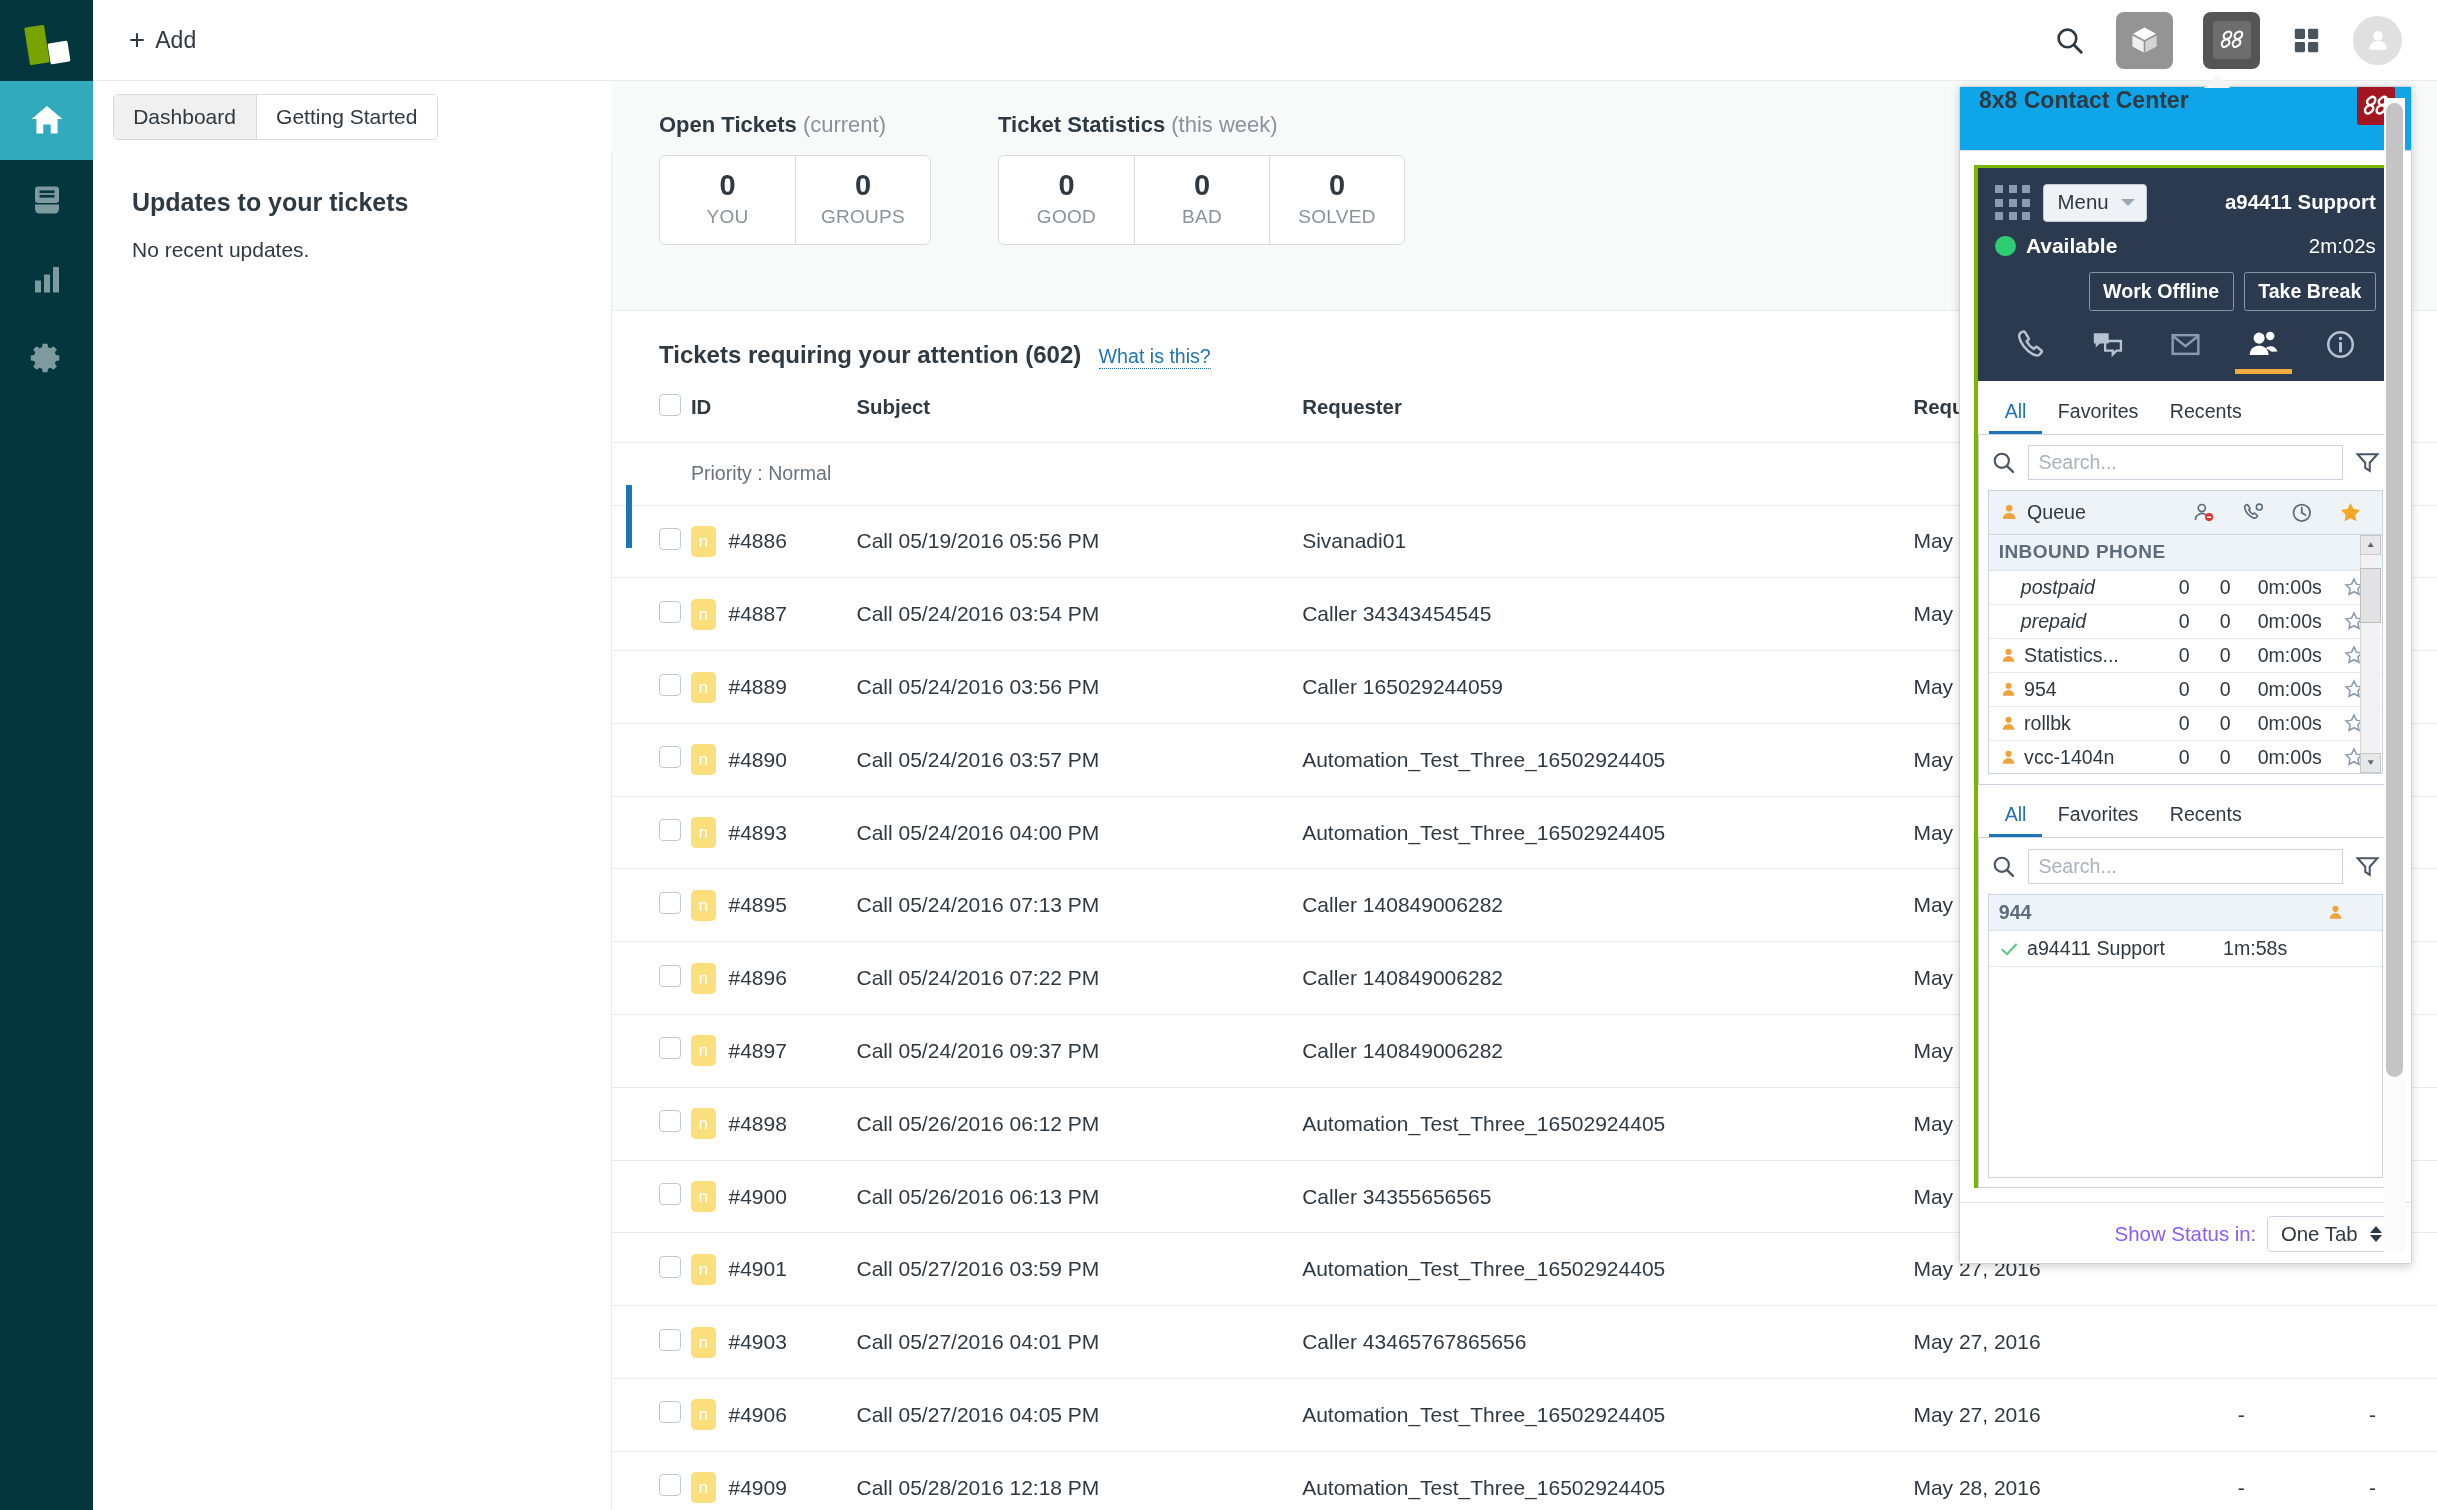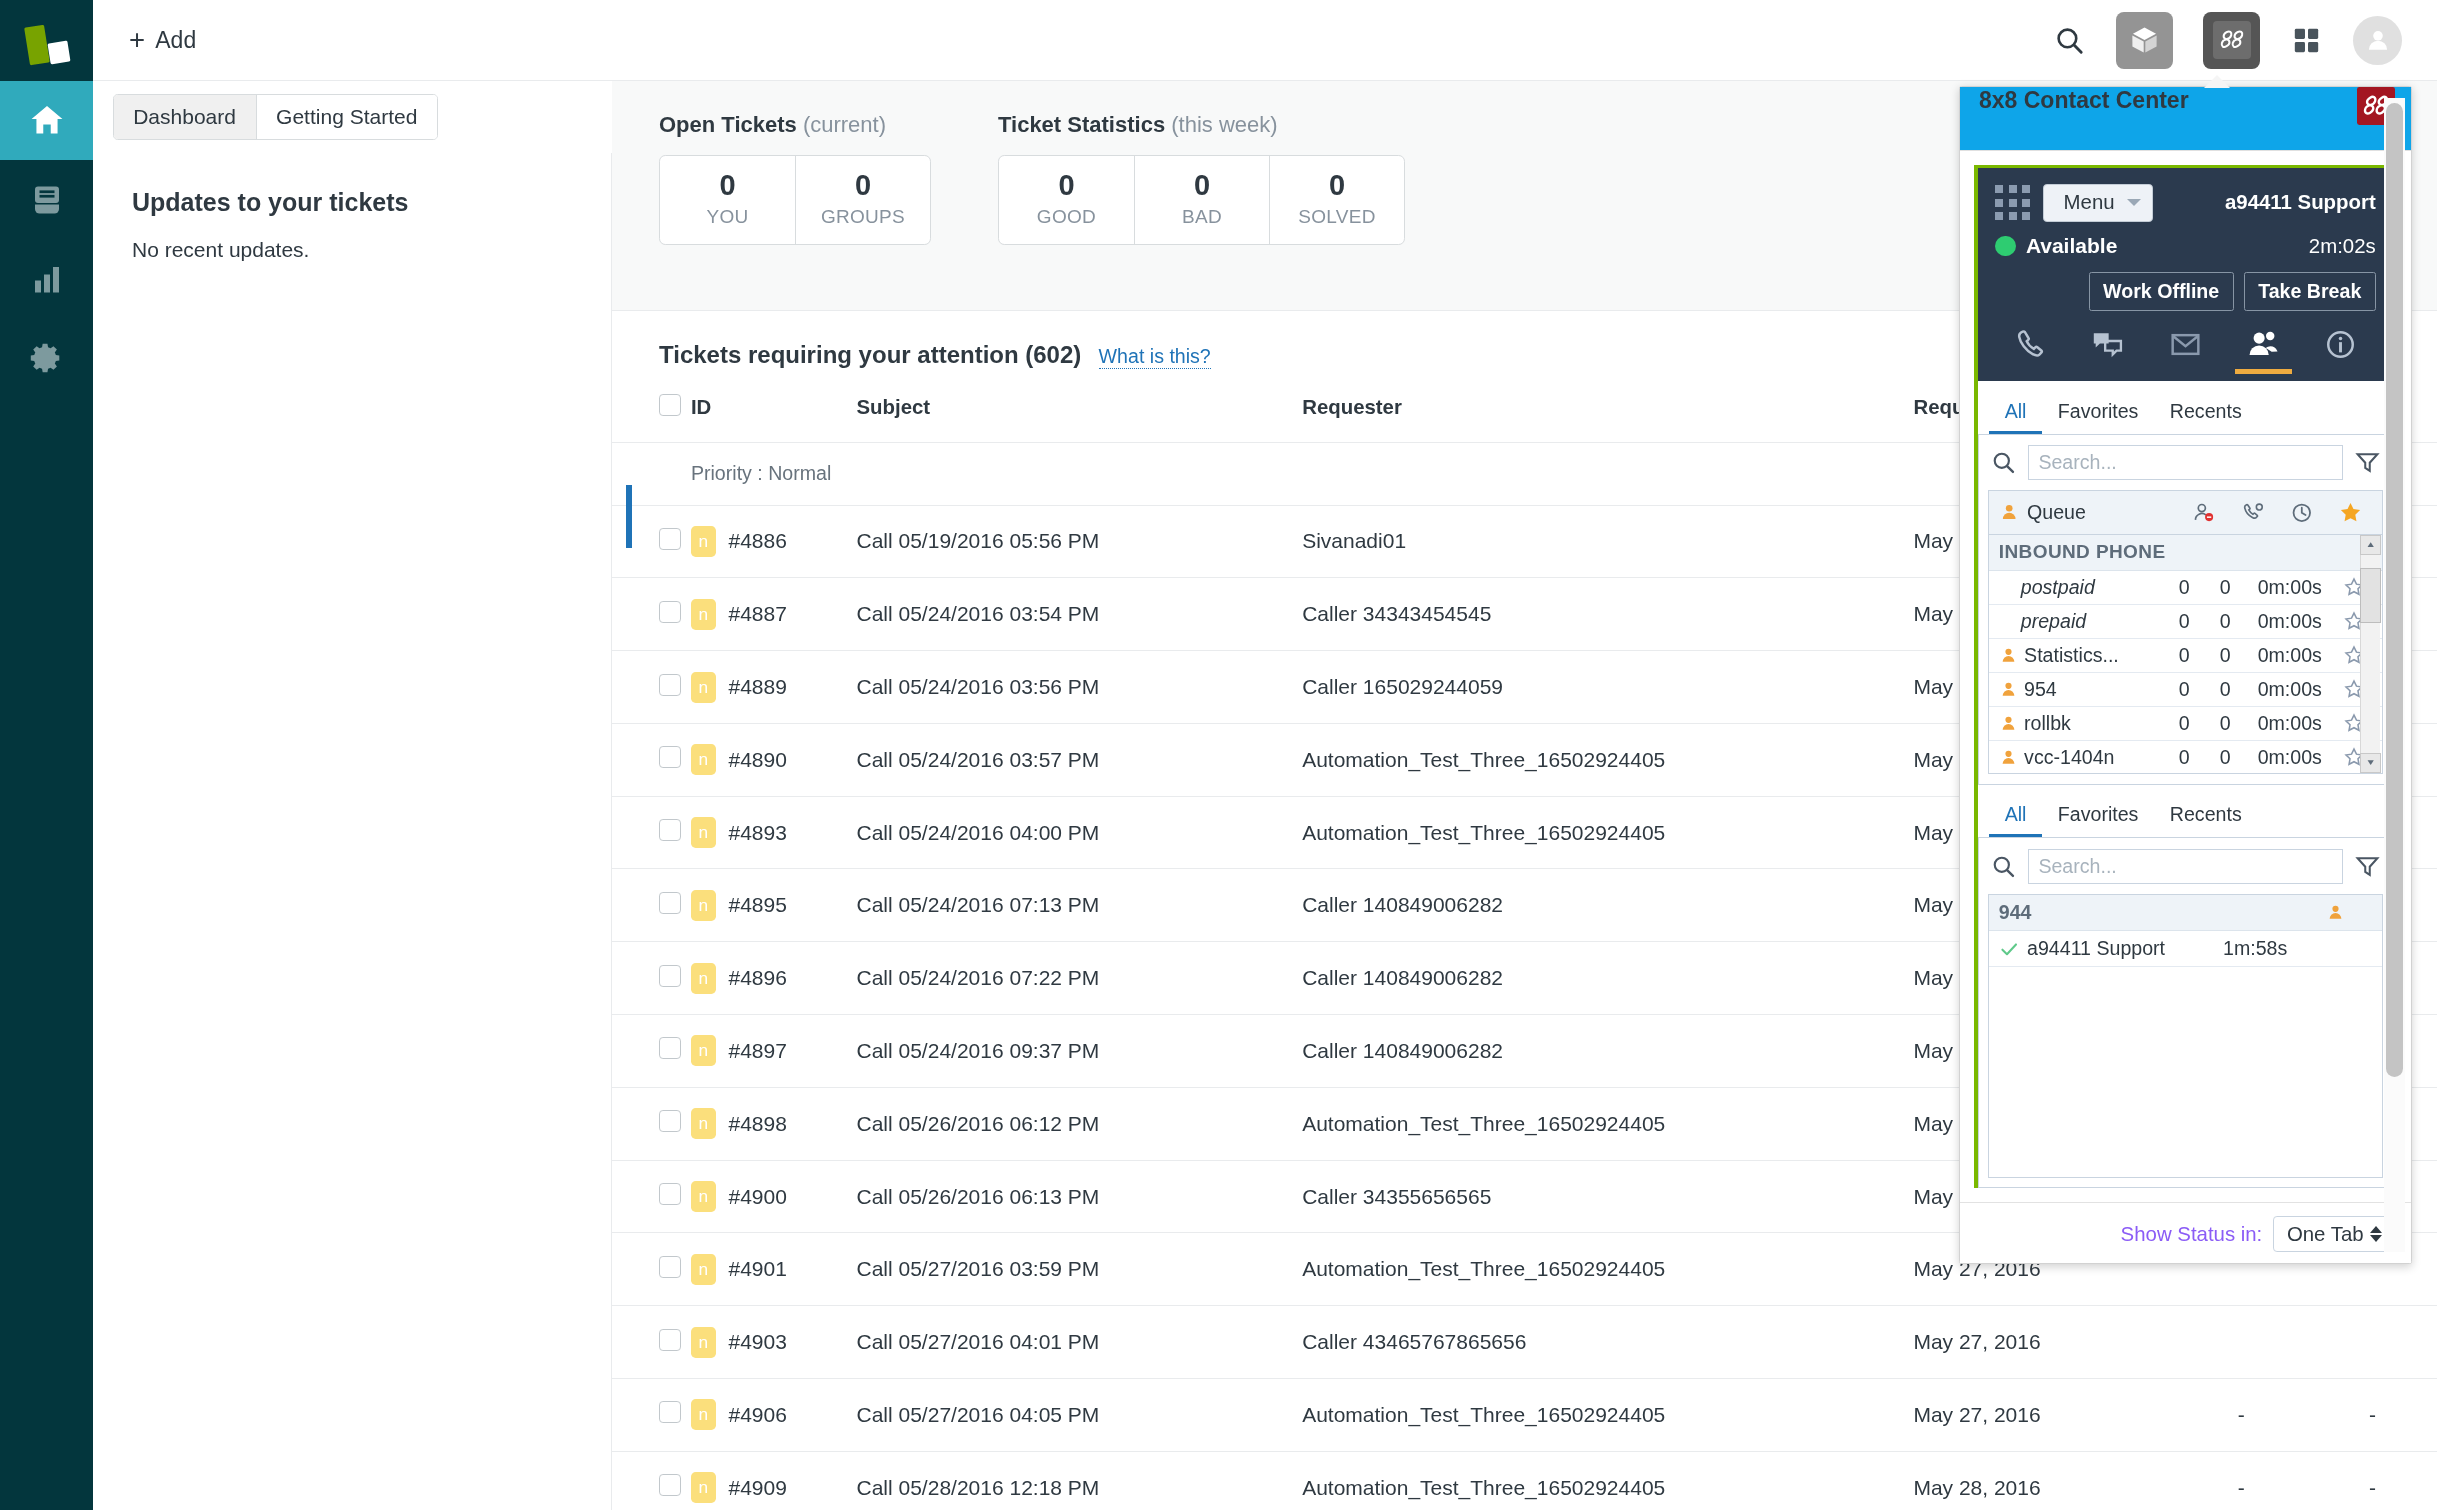--- a/index.html
+++ b/index.html
@@ -196,21 +196,21 @@
   }
   .agent-row1 { display: flex; align-items: center; }
   .dots-grid {
     display: grid; grid-template-columns: repeat(3, 7.9px); gap: 5.5px;
     margin-right: 12.6px;
   }
   .dots-grid i { width: 7.9px; height: 7.9px; background: #8b9bb0; display: block; }
   .menu-btn {
     background: #eef2f7; border: 0.8px solid #c3ccd6; border-radius: 3.9px;
     height: 38px; min-width: 97px; display: flex; align-items: center;
-    justify-content: space-between; padding: 0 11px 0 20px; cursor: pointer;
+    justify-content: space-between; padding: 0 11px 0 14px; cursor: pointer;
   }
   .menu-btn span { font-size: 20.4px; color: #2f3941; }
   .menu-caret {
     width: 0; height: 0; border-left: 7px solid transparent;
     border-right: 7px solid transparent; border-top: 7px solid #9aa8b6; margin-left: 12.6px;
   }
   .agent-name { margin-left: auto; color: #ffffff; font-size: 20.4px; font-weight: bold; }
   .agent-row2 { display: flex; align-items: center; margin-top: 12.6px; }
   .status-dot { width: 20.4px; height: 20.4px; border-radius: 50%; background: #2ecc71; margin-right: 10.2px; }
   .status-txt { color: #ffffff; font-size: 21px; font-weight: bold; }
@@ -306,21 +306,21 @@
   .mini-sb .sp { flex: 1; }
 
   .cc-footer {
     flex: 0 0 auto; display: flex; align-items: center; justify-content: flex-end;
     gap: 11px; padding: 12.6px 19px 11px 0; border-top: 0.8px solid #e2e2e2;
     background: #ffffff;
   }
   .cc-footer-lbl { font-size: 20.4px; color: #8b5cf6; }
   .sel-box {
     border: 0.8px solid #c9d4e0; border-radius: 3.9px; height: 36px; padding: 0 9.4px 0 12.6px;
-    display: flex; align-items: center; gap: 6px; font-size: 20.4px; color: #2f3941;
+    display: flex; align-items: center; gap: 12px; font-size: 20.4px; color: #2f3941;
     cursor: pointer; background: #ffffff;
   }
   .stepper { display: flex; flex-direction: column; gap: 2.4px; }
   .stepper .up { width: 0;height:0;border-left:6.3px solid transparent;border-right:6.3px solid transparent;border-bottom:7px solid #2f3941; }
   .stepper .dn { width: 0;height:0;border-left:6.3px solid transparent;border-right:6.3px solid transparent;border-top:7px solid #2f3941; }
 
   
   .panel-sb {
     position: absolute; right: 6.3px; top: 11px; bottom: 11px; width: 20.4px;
     background: #fbfbfb;

